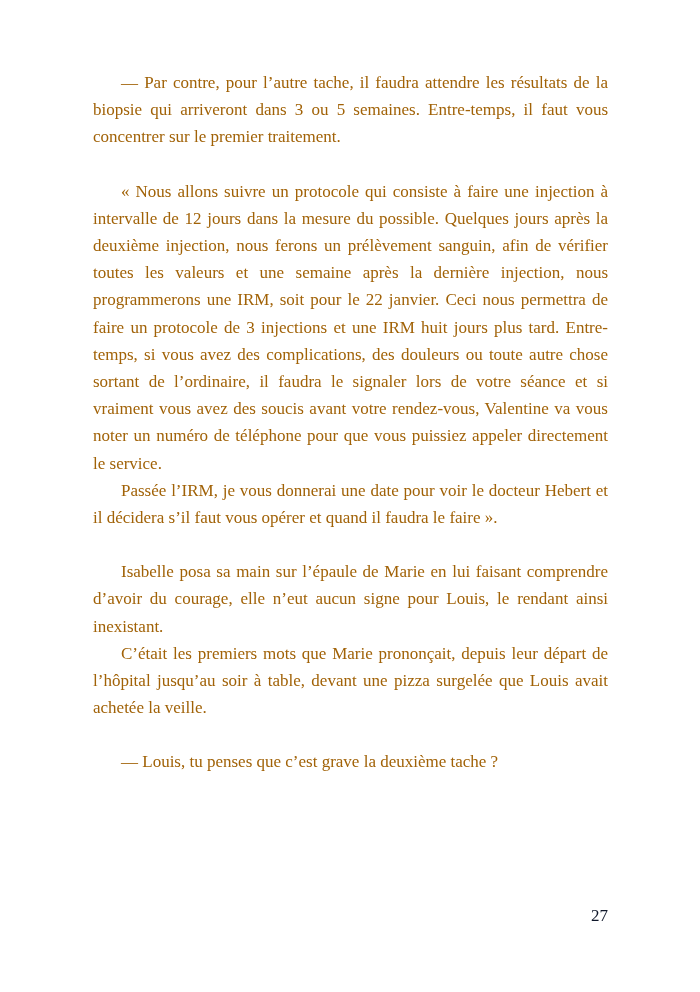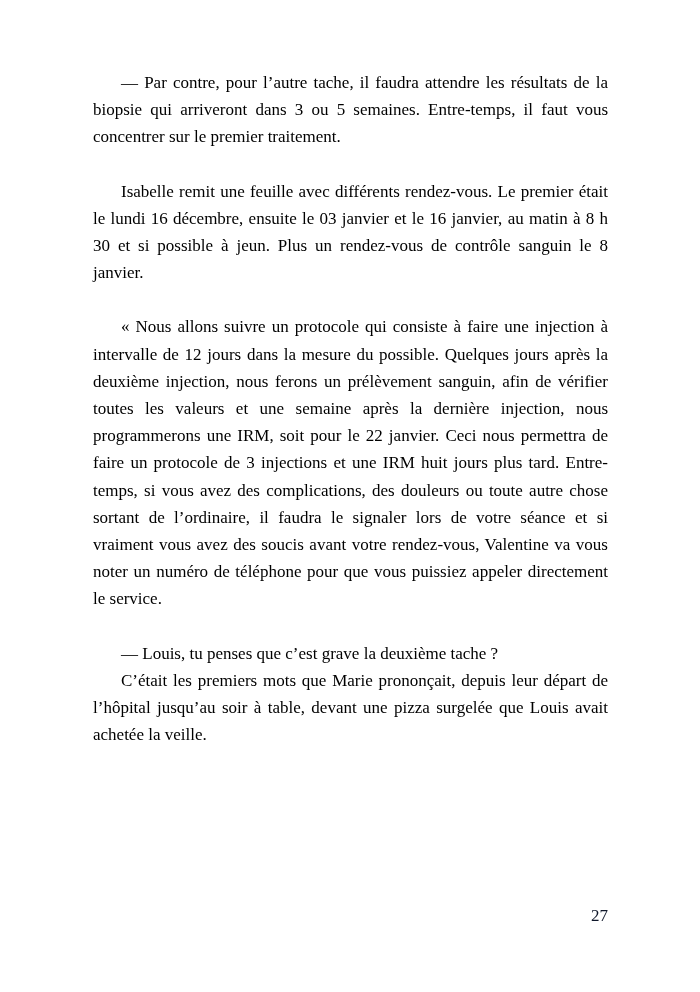--- a/index.html
+++ b/index.html
@@ -16,21 +16,21 @@
     margin: 0 auto;
   }
   .text-block {
     position: absolute;
     left: 93px;
     top: 69px;
     width: 515px;
     font-family: "Liberation Serif", "DejaVu Serif", serif;
     font-size: 17px;
     line-height: 27.2px;
-    color: #000000;
+    color: #a16207;
     text-align: justify;
   }
   .para {
     margin: 0;
     text-indent: 28px;
   }
   .para.gap {
     margin-top: 27px;
   }
   .para.justify-last {
@@ -46,19 +46,20 @@
     font-size: 17px;
     color: #0f172a;
   }
 </style>
 </head>
 <body>
 
 <div class="page">
   <div class="text-block">
     <p class="para">— Par contre, pour l’autre tache, il faudra attendre les résultats de la biopsie qui arriveront dans 3 ou 5 semaines. Entre-temps, il faut vous concentrer sur le premier traitement.</p>
-    <p class="para gap">Isabelle remit une feuille avec différents rendez-vous. Le premier était le lundi 16 décembre, ensuite le 03 janvier et le 16 janvier, au matin à 8 h 30 et si possible à jeun. Plus un rendez-vous de contrôle sanguin le 8 janvier.</p>
     <p class="para gap">« Nous allons suivre un protocole qui consiste à faire une injection à intervalle de 12 jours dans la mesure du possible. Quelques jours après la deuxième injection, nous ferons un prélèvement sanguin, afin de vérifier toutes les valeurs et une semaine après la dernière injection, nous programmerons une IRM, soit pour le 22 janvier. Ceci nous permettra de faire un protocole de 3 injections et une IRM huit jours plus tard. Entre-temps, si vous avez des complications, des douleurs ou toute autre chose sortant de l’ordinaire, il faudra le signaler lors de votre séance et si vraiment vous avez des soucis avant votre rendez-vous, Valentine va vous noter un numéro de téléphone pour que vous puissiez appeler directement le service.</p>
+    <p class="para">Passée l’IRM, je vous donnerai une date pour voir le docteur Hebert et il décidera s’il faut vous opérer et quand il faudra le faire ».</p>
+    <p class="para gap">Isabelle posa sa main sur l’épaule de Marie en lui faisant comprendre d’avoir du courage, elle n’eut aucun signe pour Louis, le rendant ainsi inexistant.</p>
+    <p class="para">C’était les premiers mots que Marie prononçait, depuis leur départ de l’hôpital jusqu’au soir à table, devant une pizza surgelée que Louis avait achetée la veille.</p>
     <p class="para gap">— Louis, tu penses que c’est grave la deuxième tache ?</p>
-    <p class="para">C’était les premiers mots que Marie prononçait, depuis leur départ de l’hôpital jusqu’au soir à table, devant une pizza surgelée que Louis avait achetée la veille.</p>
   </div>
   <div class="page-number">27</div>
 </div>
 
 </body></html>

